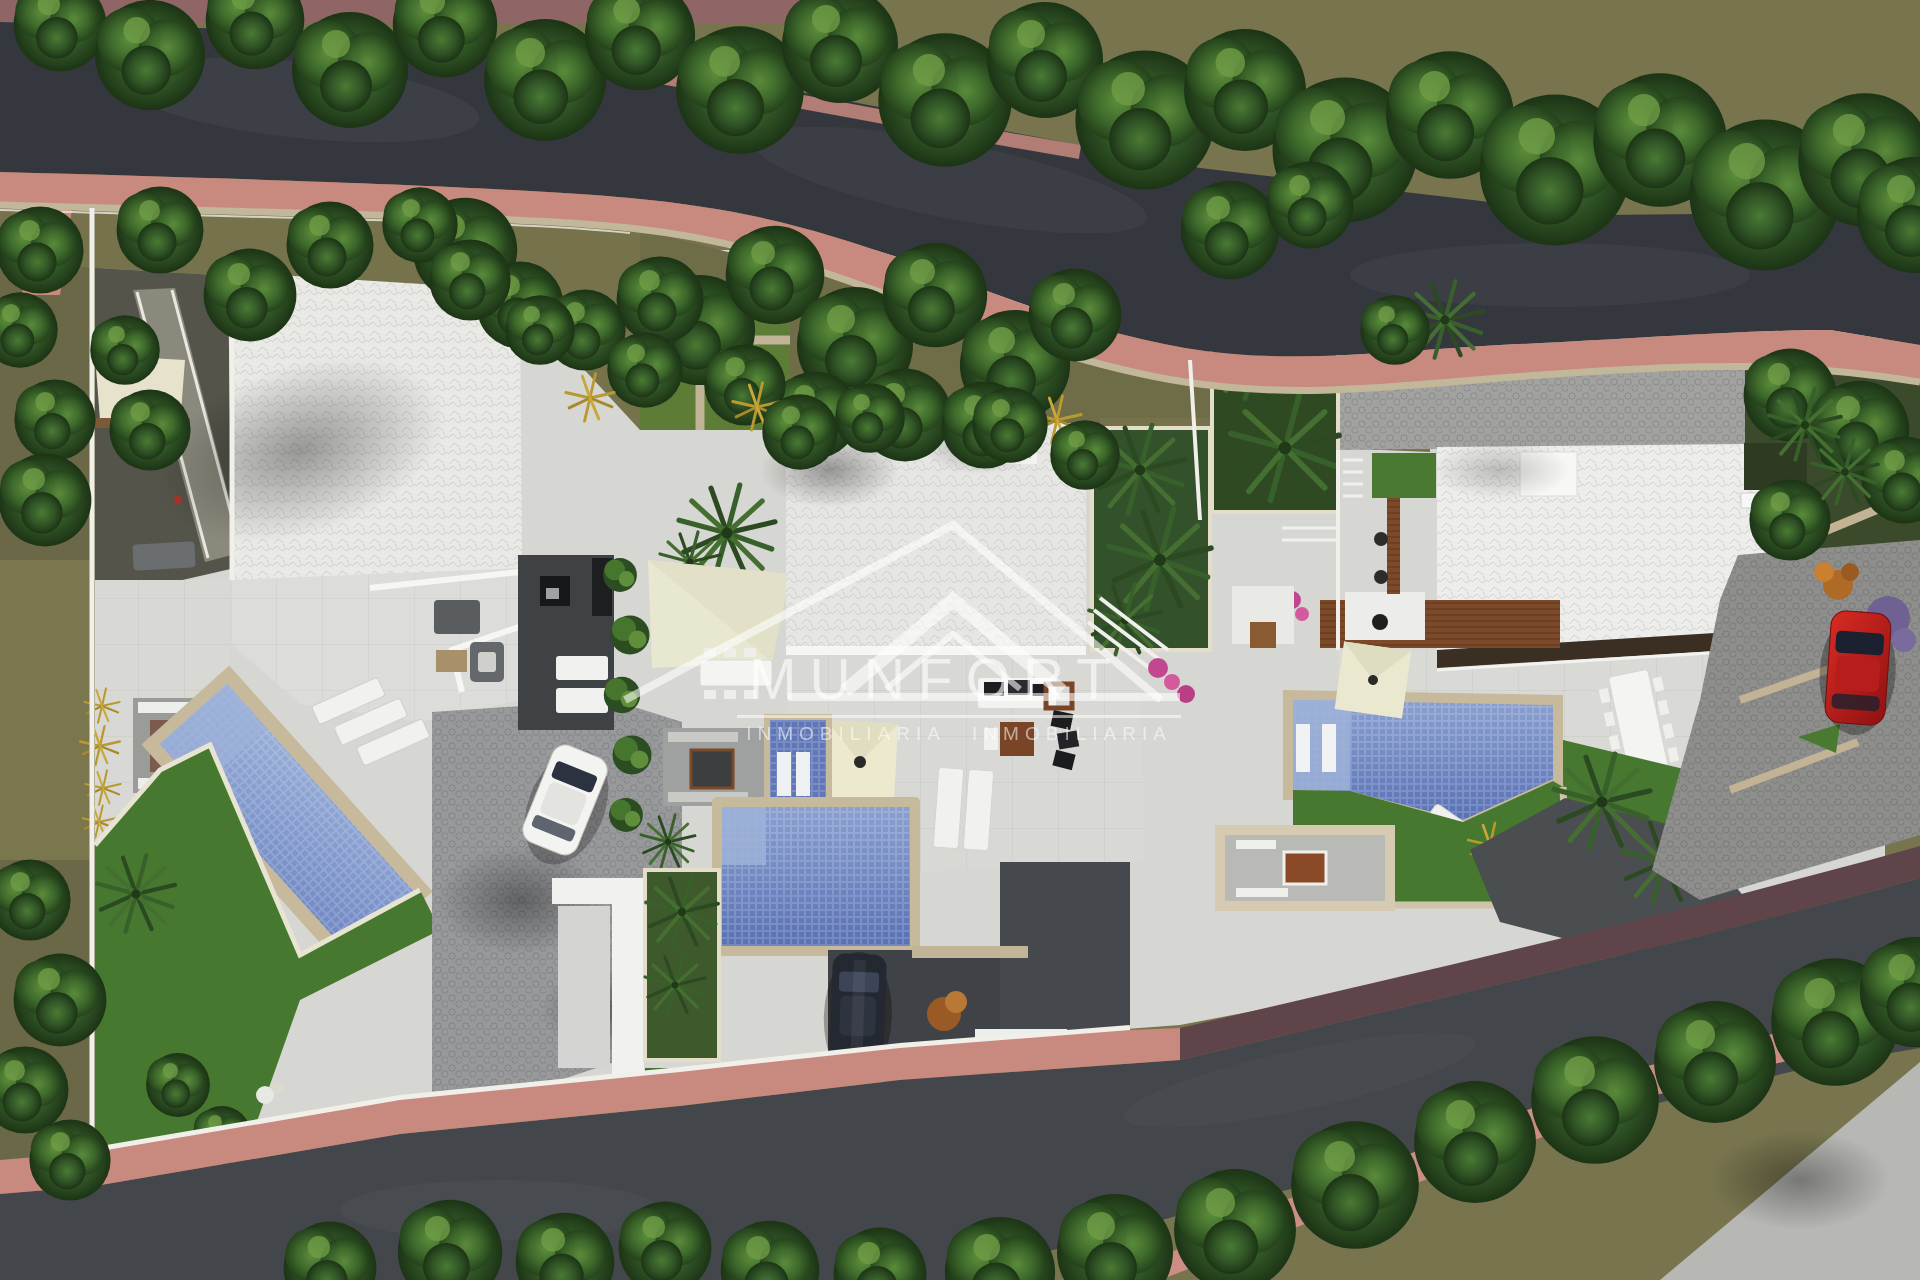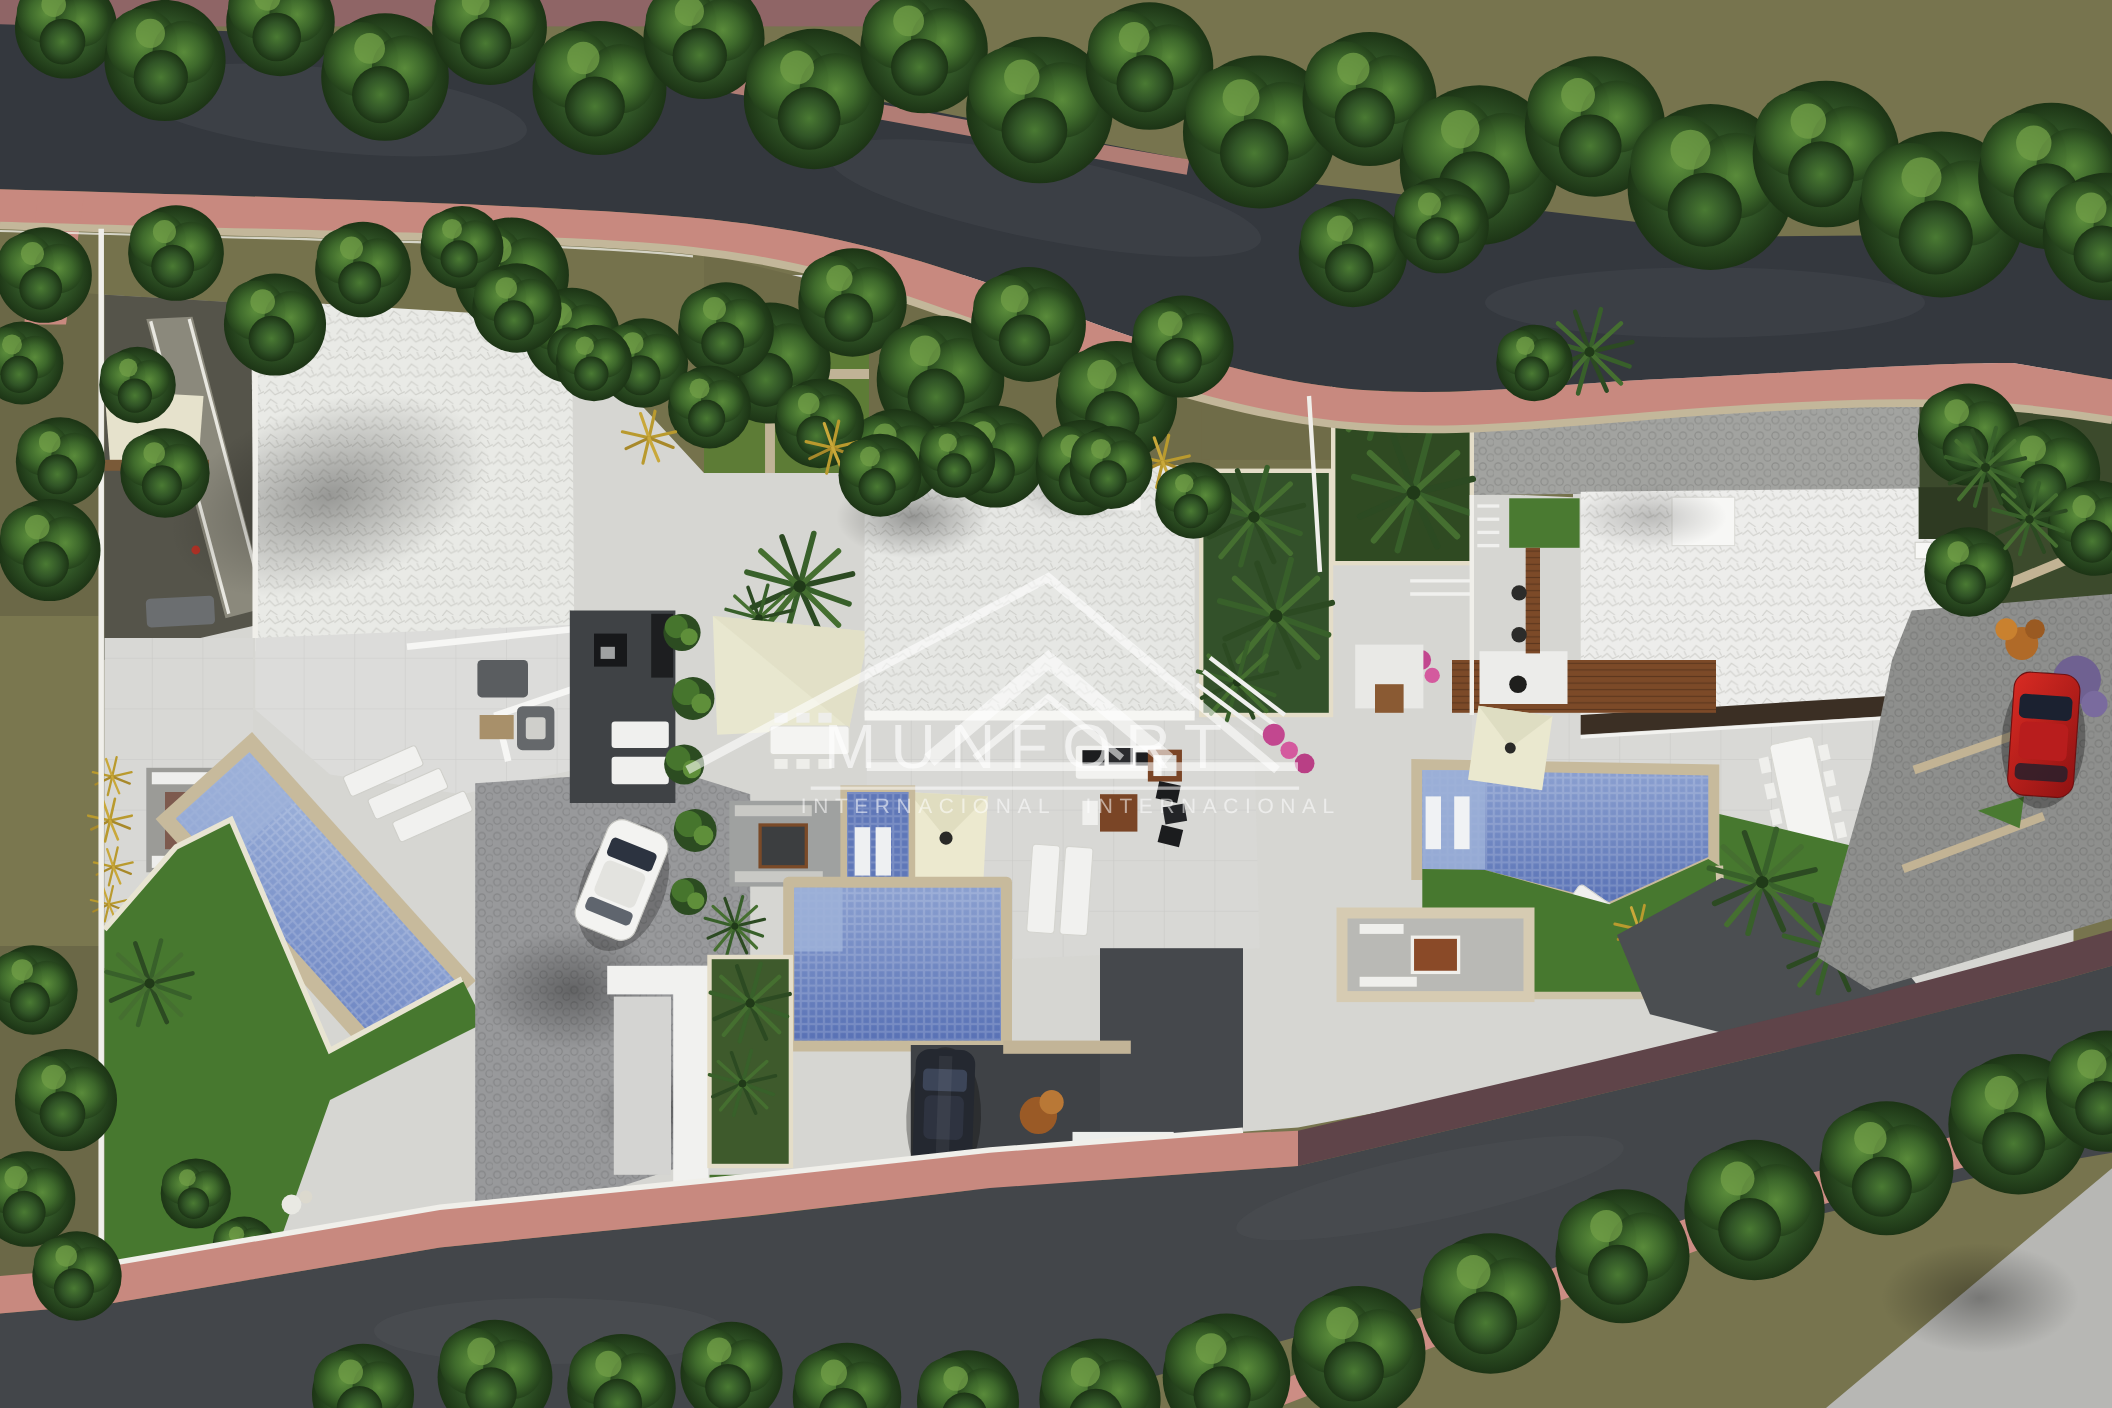--- a/index.html
+++ b/index.html
@@ -614,16 +614,16 @@
   <svg width="1920" height="1280" viewBox="0 0 1920 1280">
     <g fill="none" stroke="rgba(255,255,255,0.58)">
       <path d="M625,700 L953,525 L1161,700" stroke-width="8"></path>
       <path d="M788,697 L1180,697" stroke-width="8"></path>
       <path d="M845,691 L953,600 L1062,691" stroke-width="14"></path>
       <path d="M886,689 L953,634 L1020,689" stroke-width="6"></path>
     </g>
   </svg>
   <div class="wm-title">MUNFORT</div>
   <div class="wm-rule"></div>
-  <div class="wm-sub">INTERNACIONAL INTERNACIONAL</div>
+  <div class="wm-sub">INMOBILIARIA INMOBILIARIA</div>
 </div>
 
 </div>
 
 </body></html>

